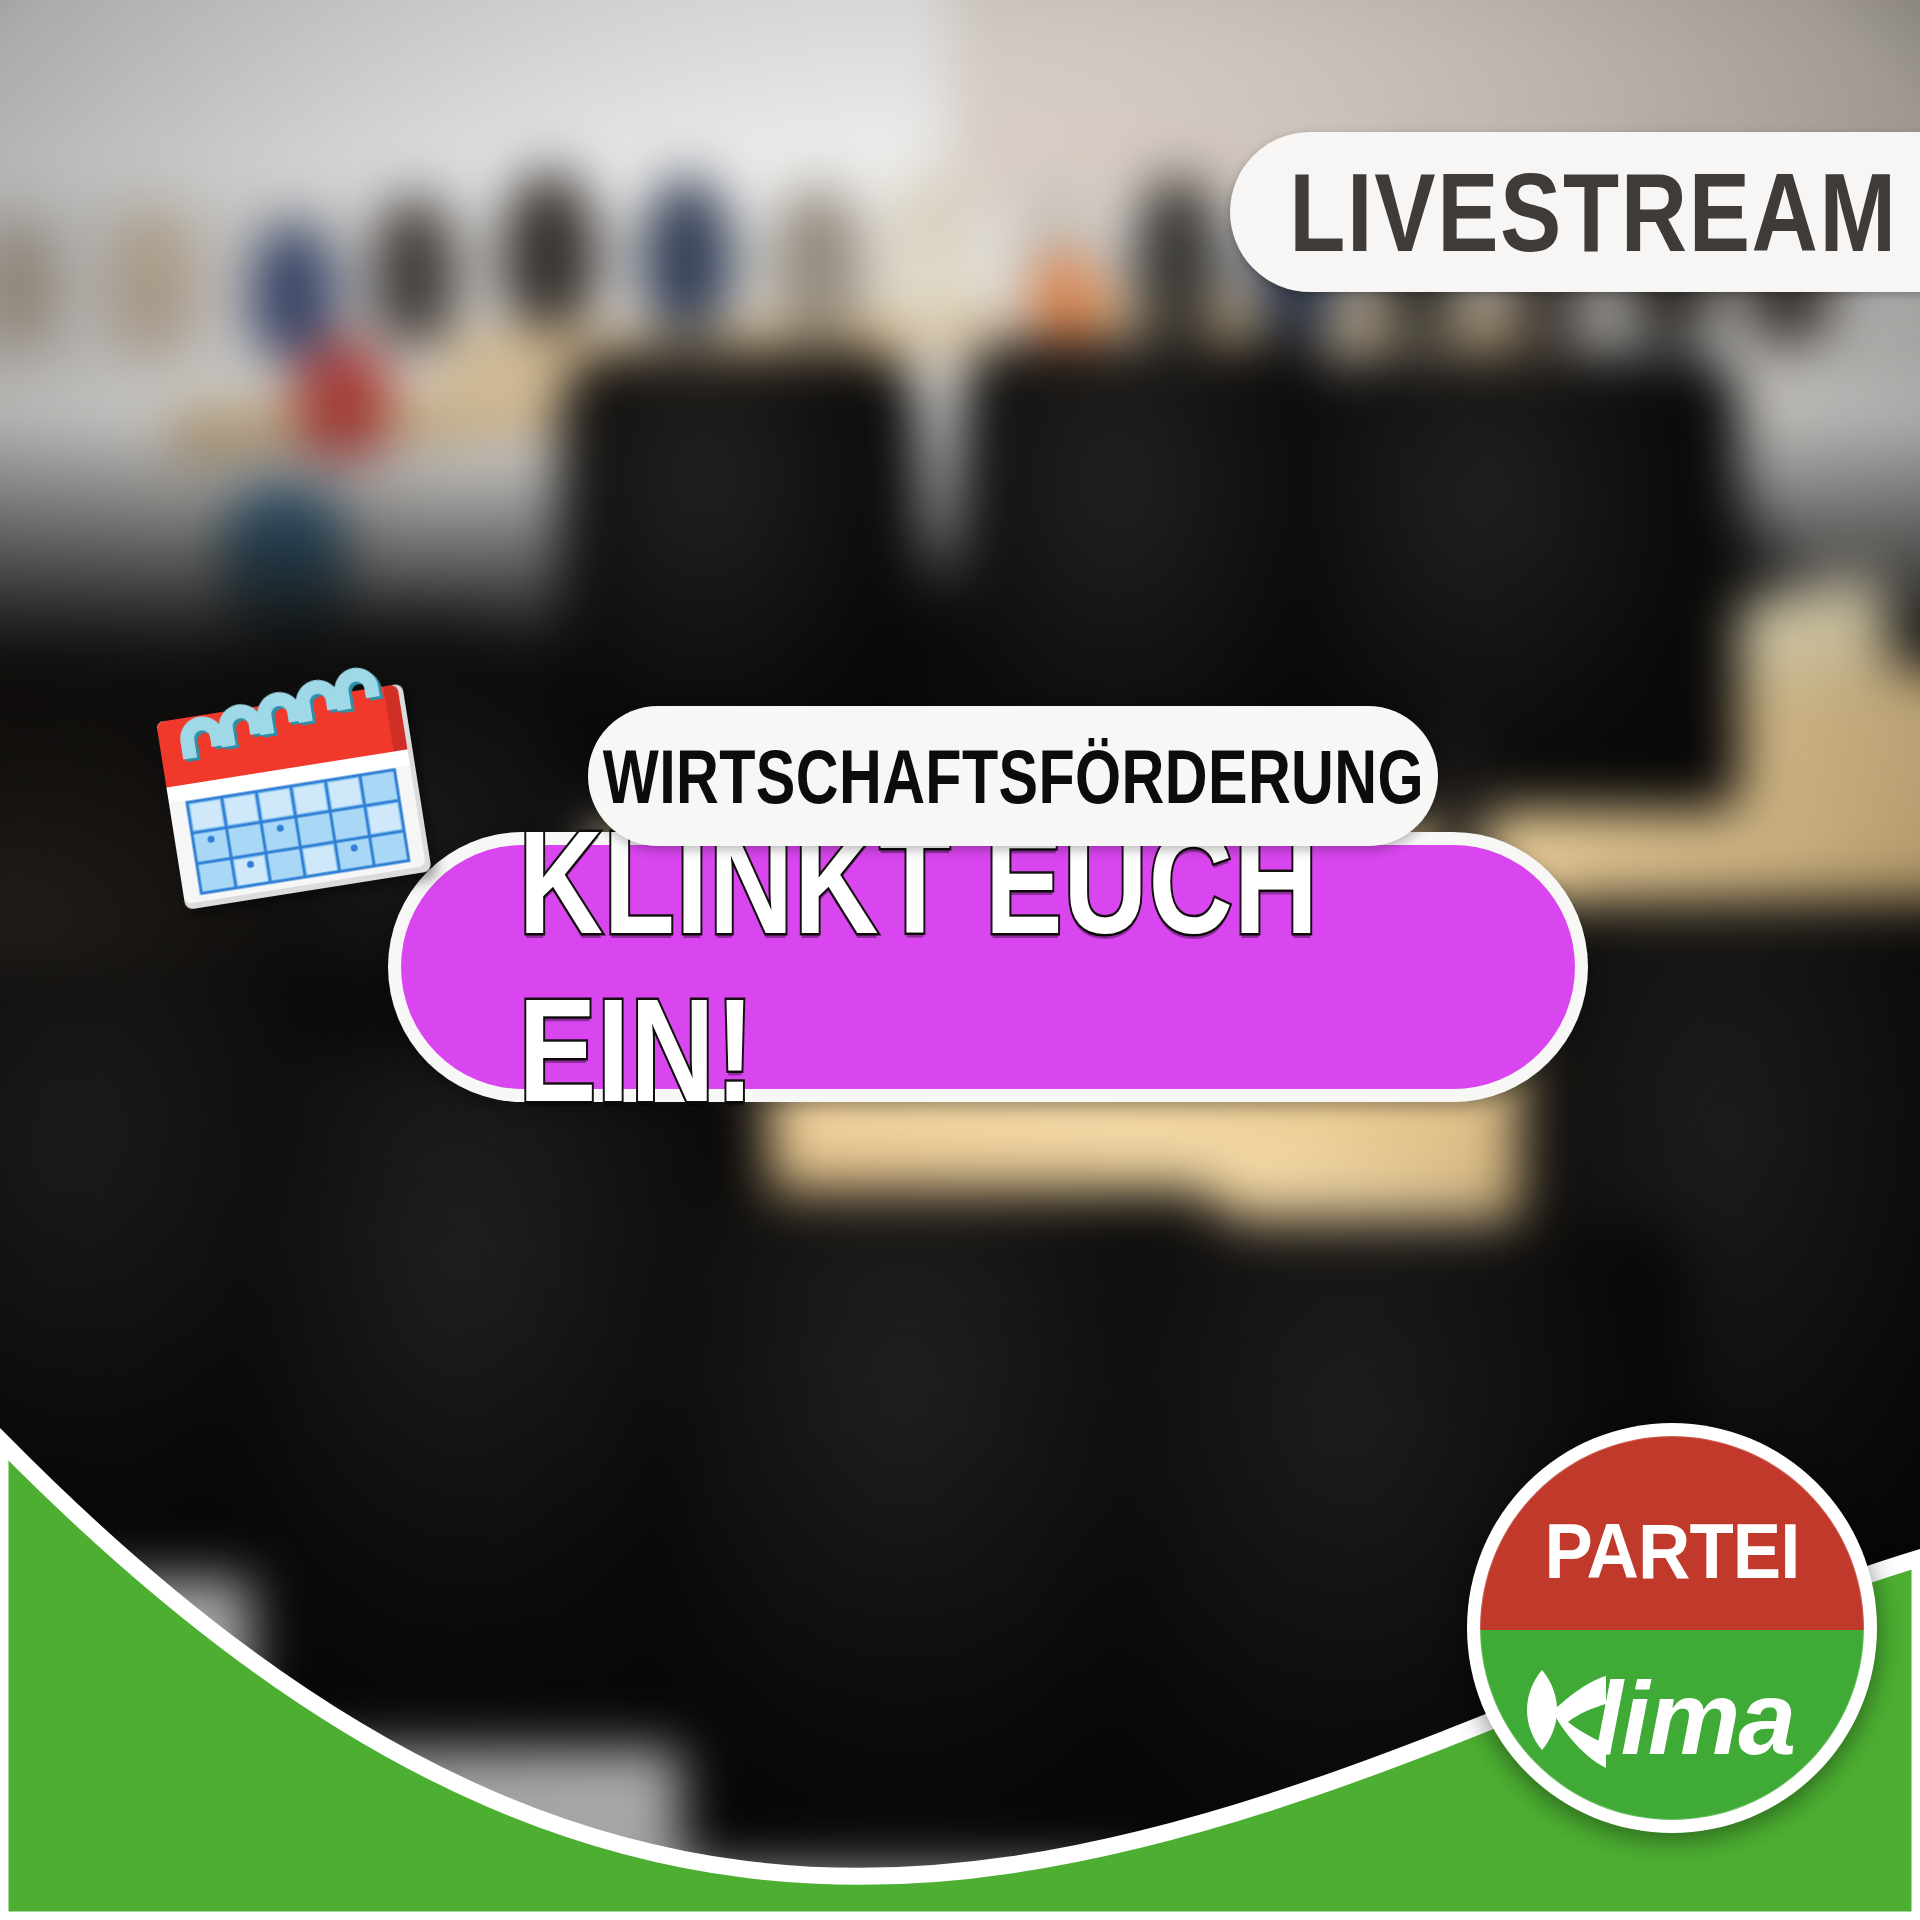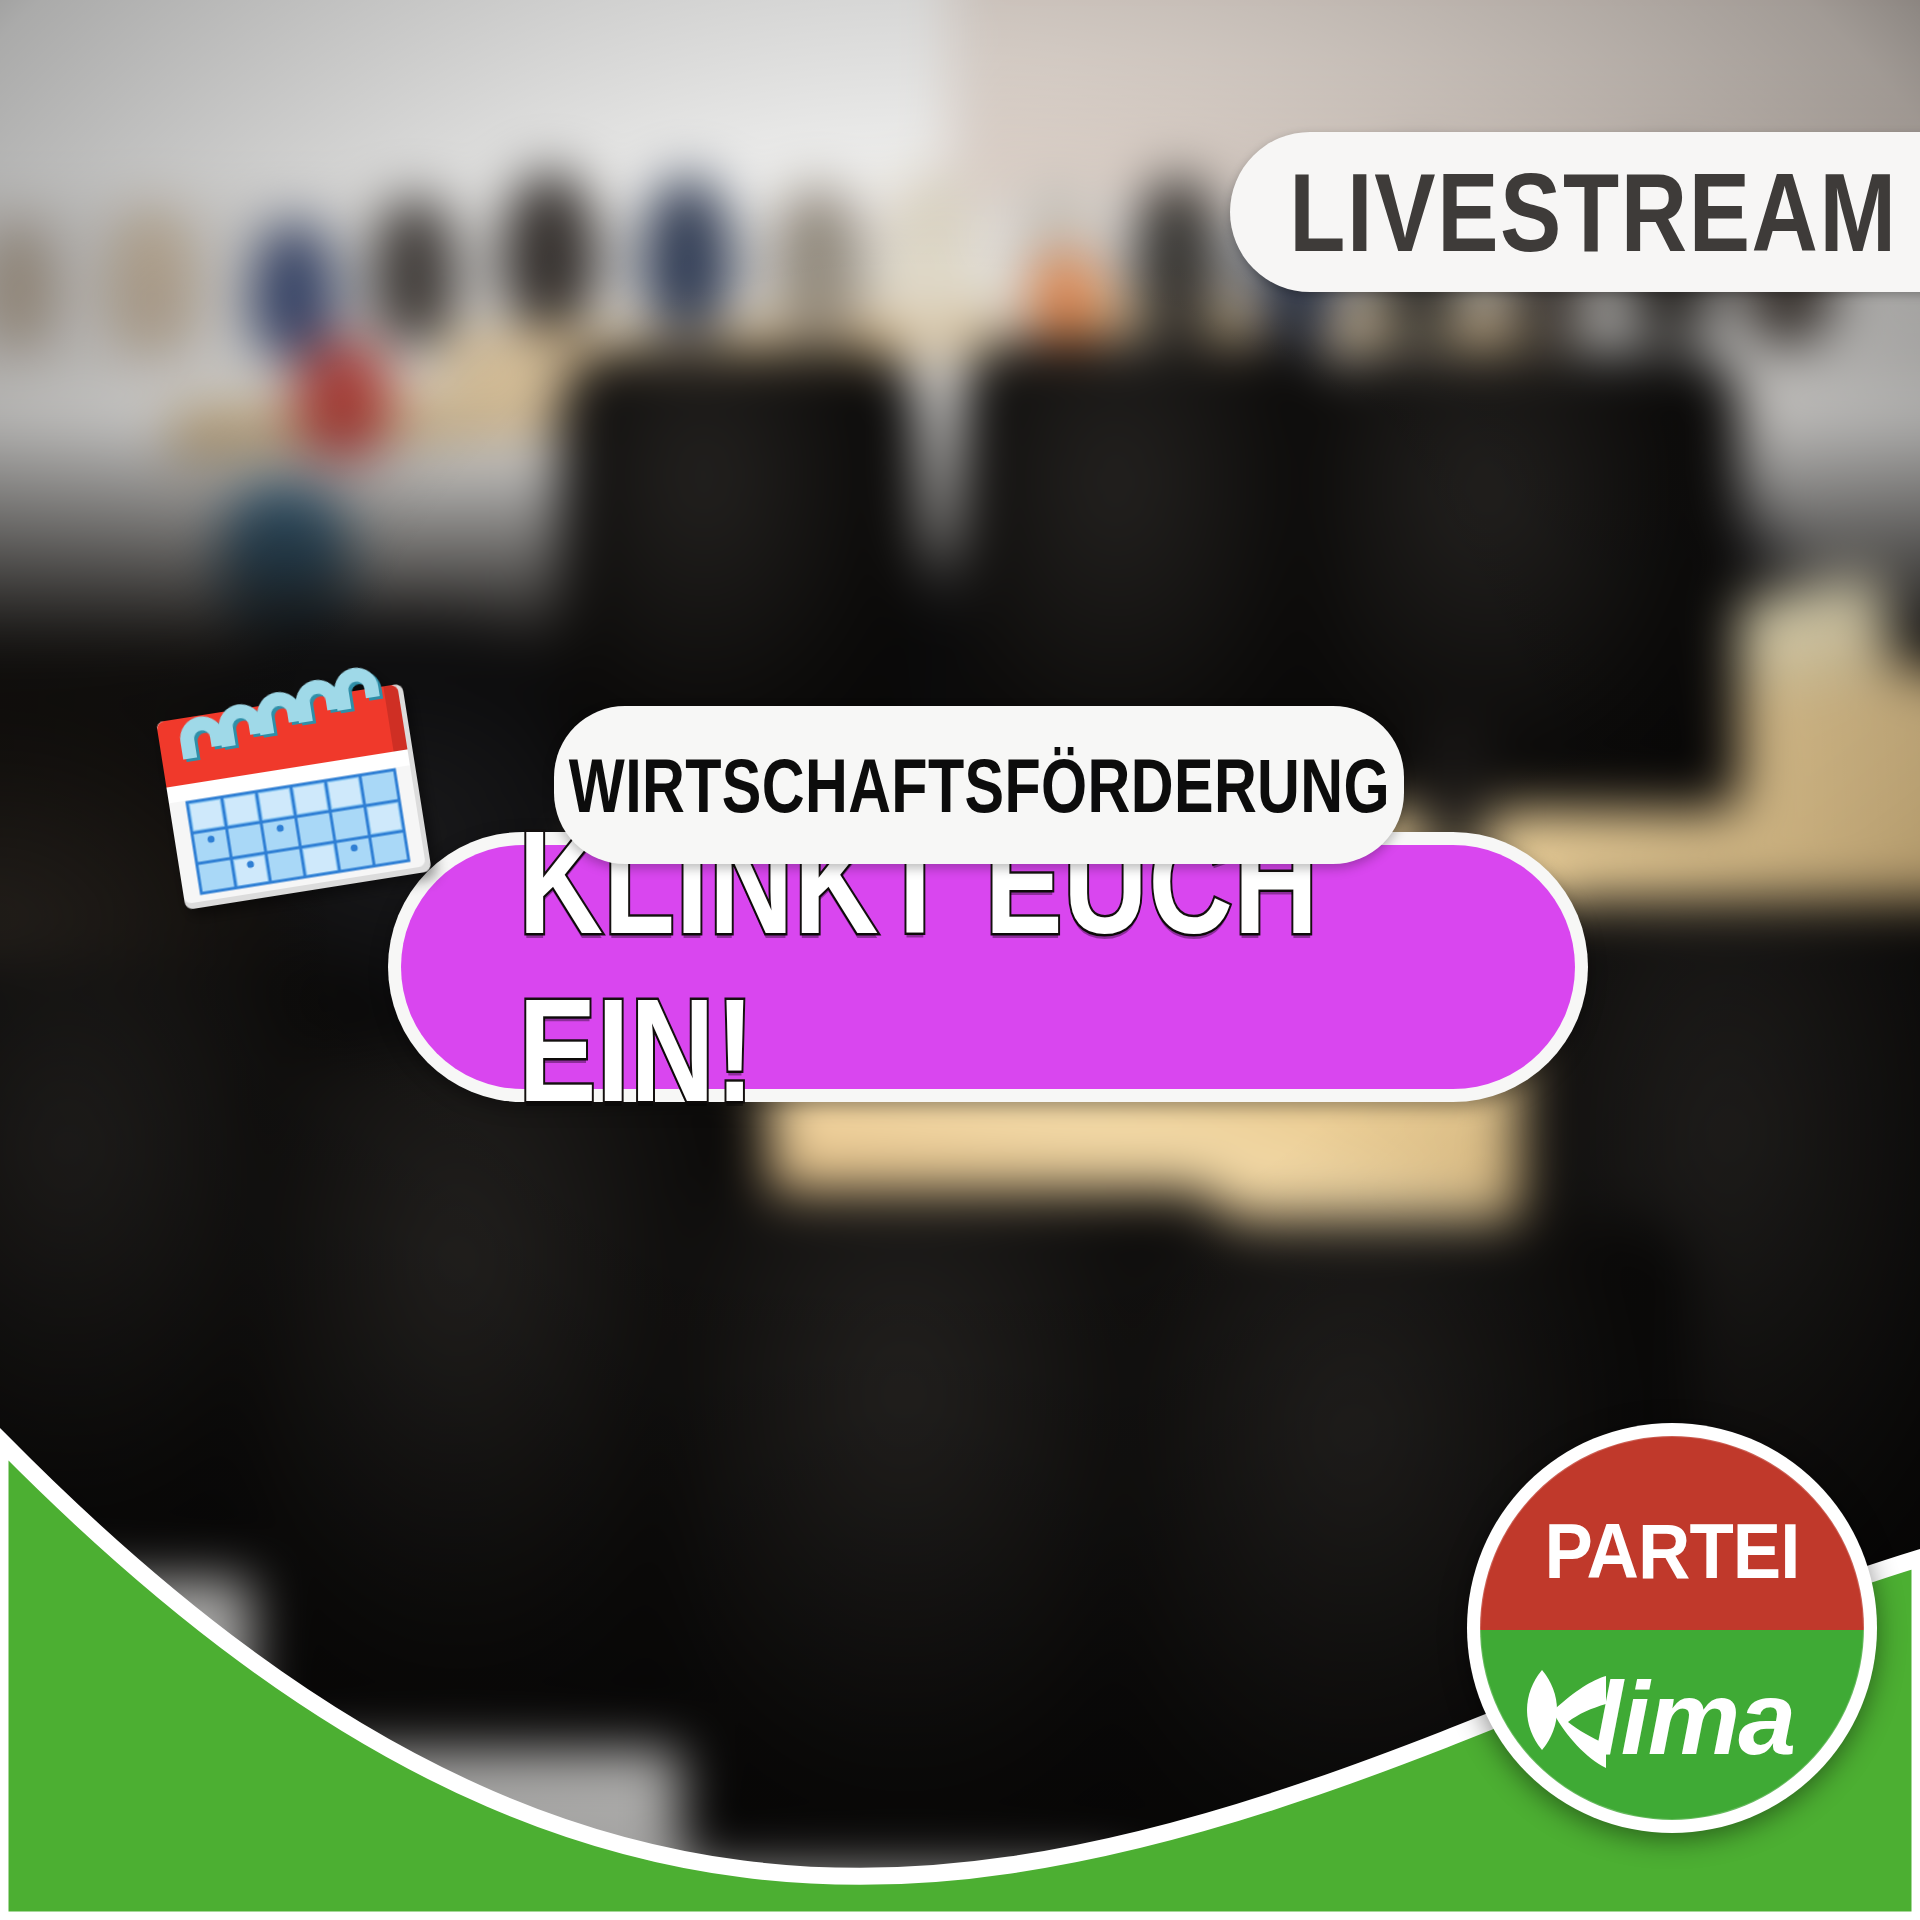--- a/index.html
+++ b/index.html
@@ -165,23 +165,23 @@
     letter-spacing: 2px;
     color: #3e3b39;
     transform: scaleX(0.82);
     transform-origin: center;
     padding-right: 40px;
   }
 
   
   .badge-topic {
     top: 706px;
-    left: 554px;
+    left: 588px;
     width: 850px;
-    height: 158px;
+    height: 140px;
     background: #f7f7f6;
     border-radius: 71px;
     box-shadow: 0 4px 12px rgba(0,0,0,0.28);
     z-index: 6;
   }
   .badge-topic .txt {
     font-size: 76px;
     font-weight: 700;
     letter-spacing: 0.5px;
     color: #0c0c0c;

